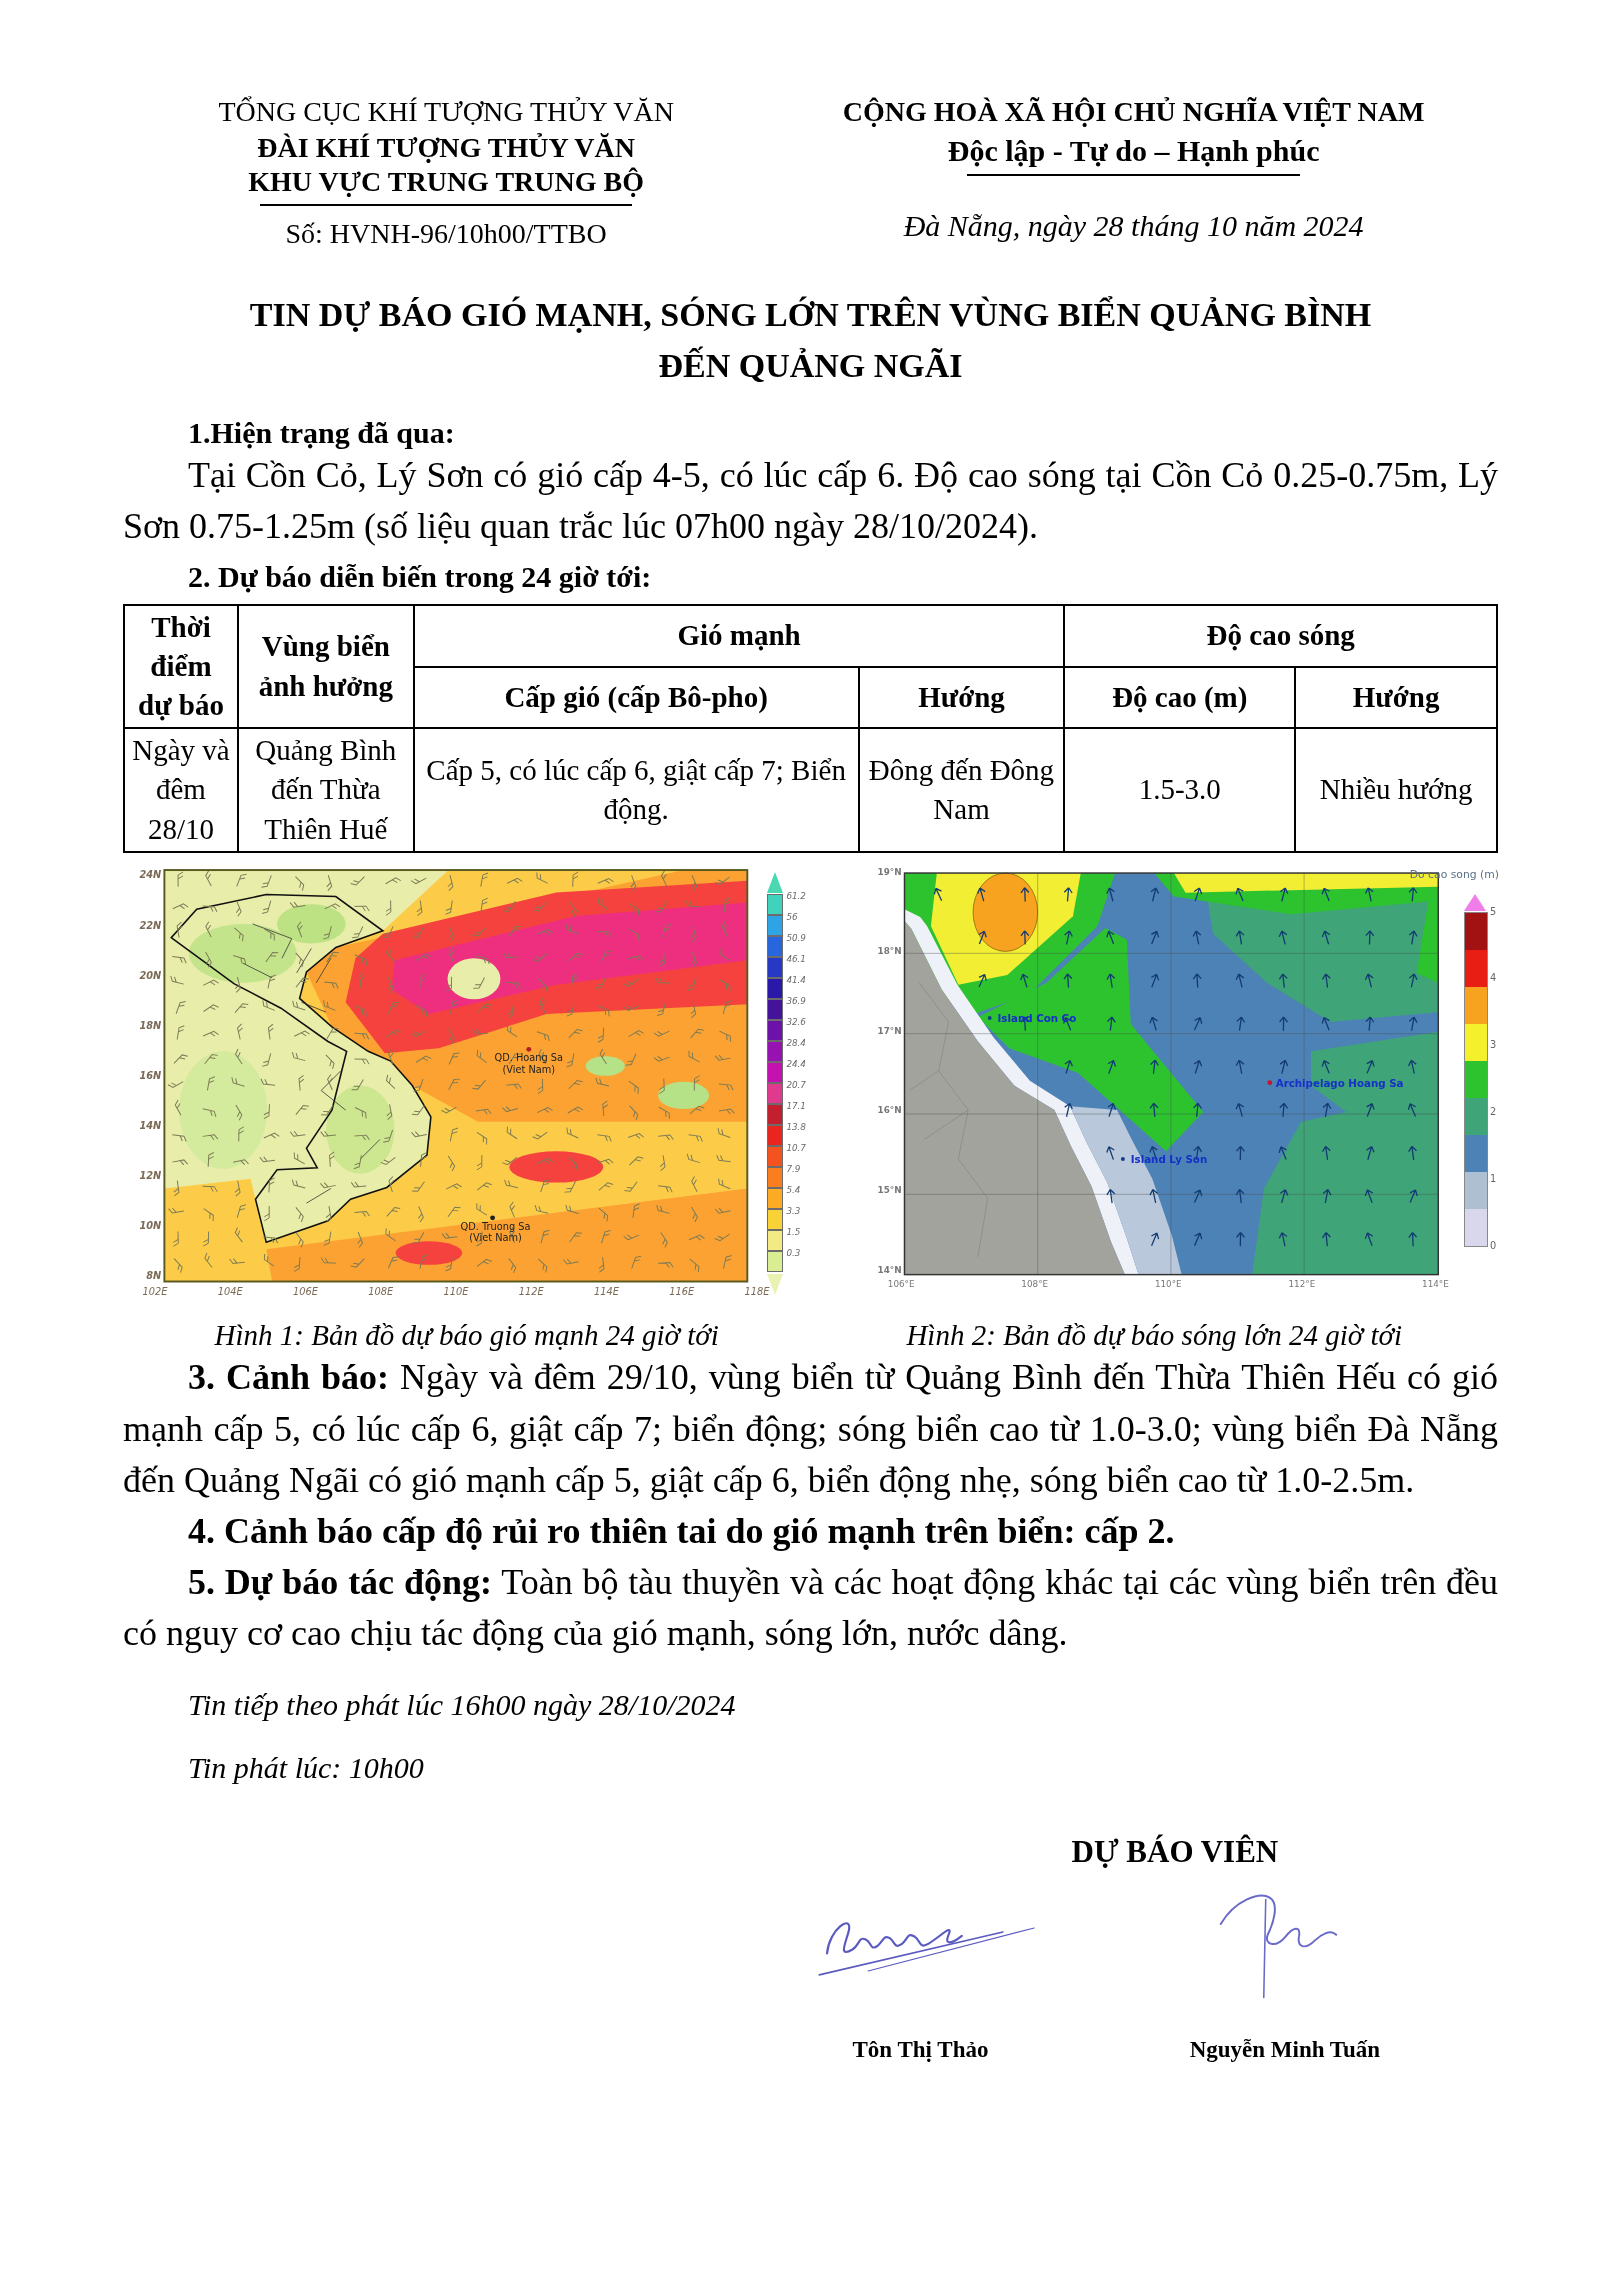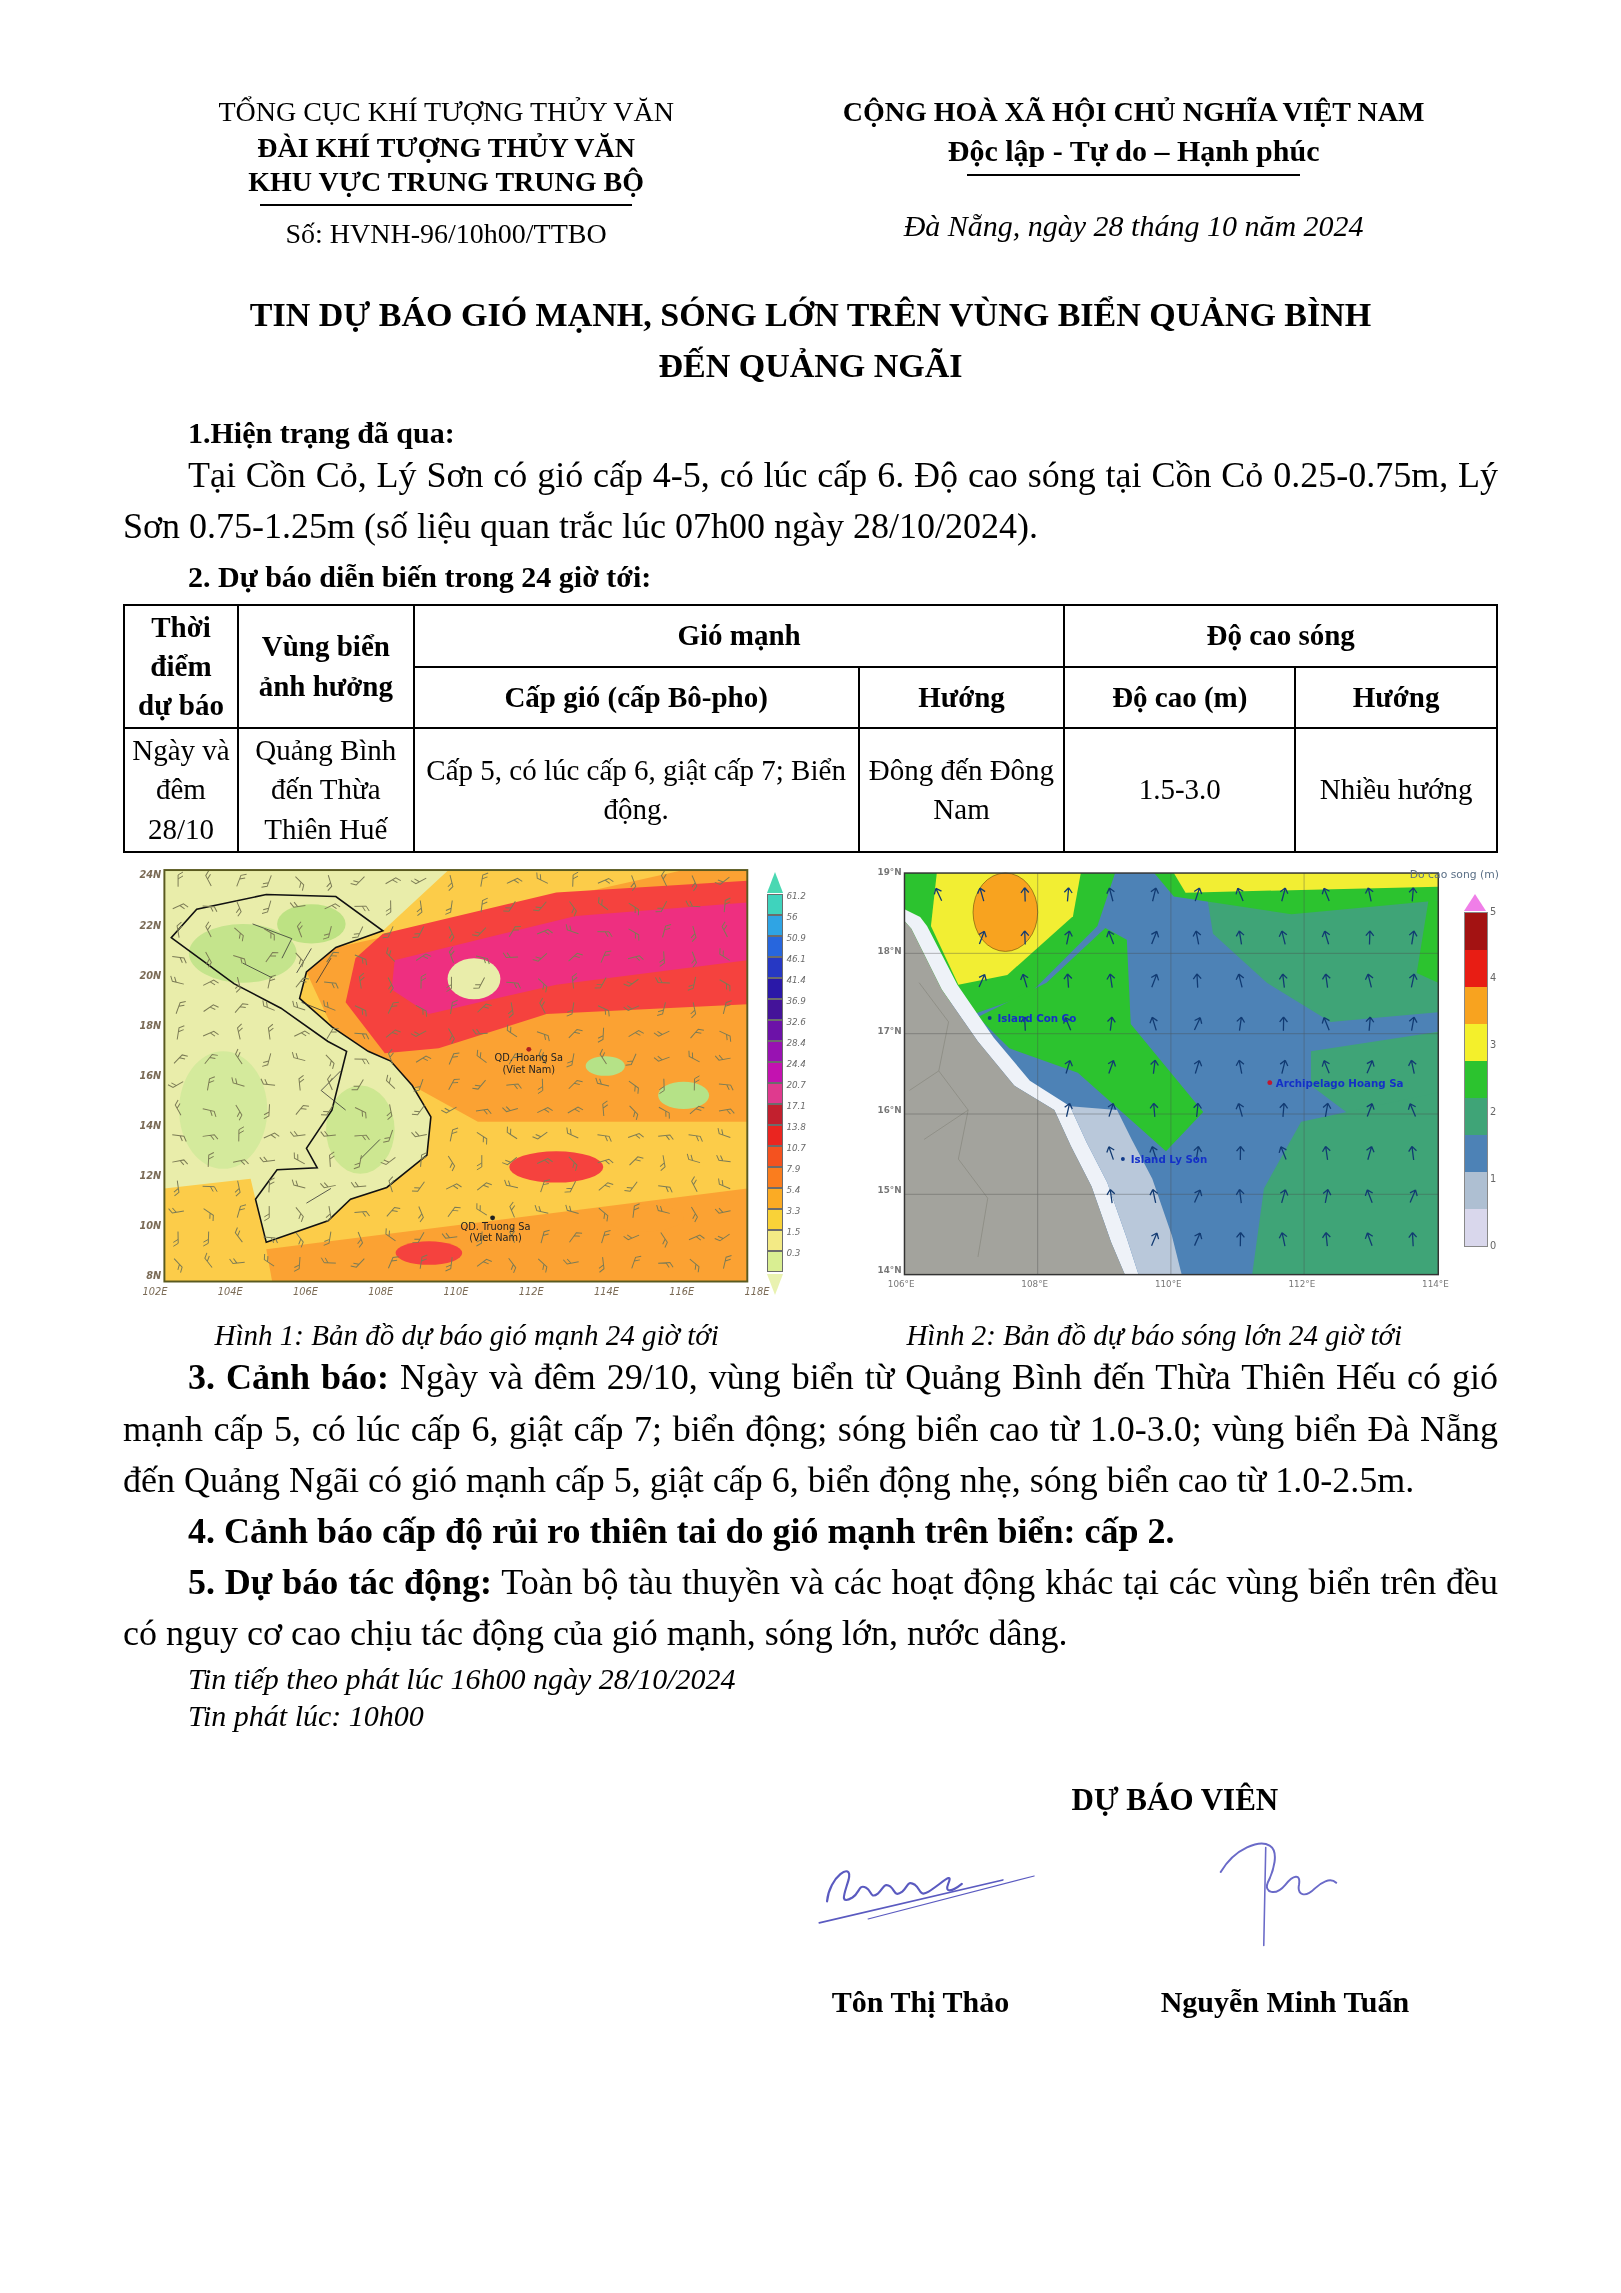--- a/index.html
+++ b/index.html
@@ -23,21 +23,21 @@
   .h-r2{font-size:30px; font-weight:bold; margin-top:5.9px;}
   .h-date{font-size:30px; font-style:italic; margin-top:33px;}
   
   .doc-title{margin-top:39px; text-align:center; font-weight:bold; font-size:34px; line-height:1.5;}
   
   .para{font-size:36px; line-height:1.42; text-align:justify;}
   .ind{text-indent:65px;}
   .sec-h{font-size:30px; font-weight:bold; margin-top:7.8px; padding-left:65px;}
   .sec-h1{margin-top:25.5px;}
   .b{font-weight:bold;}
-  .note{font-size:30px; font-style:italic; padding-left:65px; margin-top:3px;}
+  .note{font-size:30px; font-style:italic; padding-left:65px; margin-top:29px;}
   
   table.fc{border-collapse:collapse; width:100%; margin-top:9.8px; table-layout:fixed;}
   table.fc th, table.fc td{border:2px solid #000; text-align:center; vertical-align:middle; padding:2px 5.9px; font-size:29px; line-height:1.35;}
   table.fc th{font-weight:bold;}
   table.fc .datarow td{height:102px;}
   
   .figs{position:relative; height:449px; margin-top:11.8px;}
   .fig{position:absolute; top:0;}
   #fig1{left:11.8px; width:688px; height:449px;}
   #fig2{left:757px; width:619px; height:449px;}
@@ -69,21 +69,21 @@
   
   .caps{display:flex; margin-top:5.9px;}
   .cap{width:50%; text-align:center; font-size:29px; font-style:italic;}
   
   .fc-viewer-h{margin-top:49px; width:40%; margin-left:56.5%; text-align:center; font-weight:bold; font-size:31px;}
   .sigs{position:relative; height:167px;}
   .sig{position:absolute;}
   #sig1{left:686px; top:14.7px;}
   #sig2{left:1068px; top:9.8px;}
   .names{position:relative; height:49px;}
-  .names span{position:absolute; transform:translateX(-50%); font-weight:bold; font-size:30px; white-space:nowrap;}
+  .names span{position:absolute; transform:translateX(-50%); font-weight:bold; font-size:23px; white-space:nowrap;}
   #name1{left:58%;}
   #name2{left:84.5%;}
   svg text{font-family:"DejaVu Sans",sans-serif;}
 </style>
 </head>
 <body>
 
 <div class="page">
 
   <div class="hdr">

